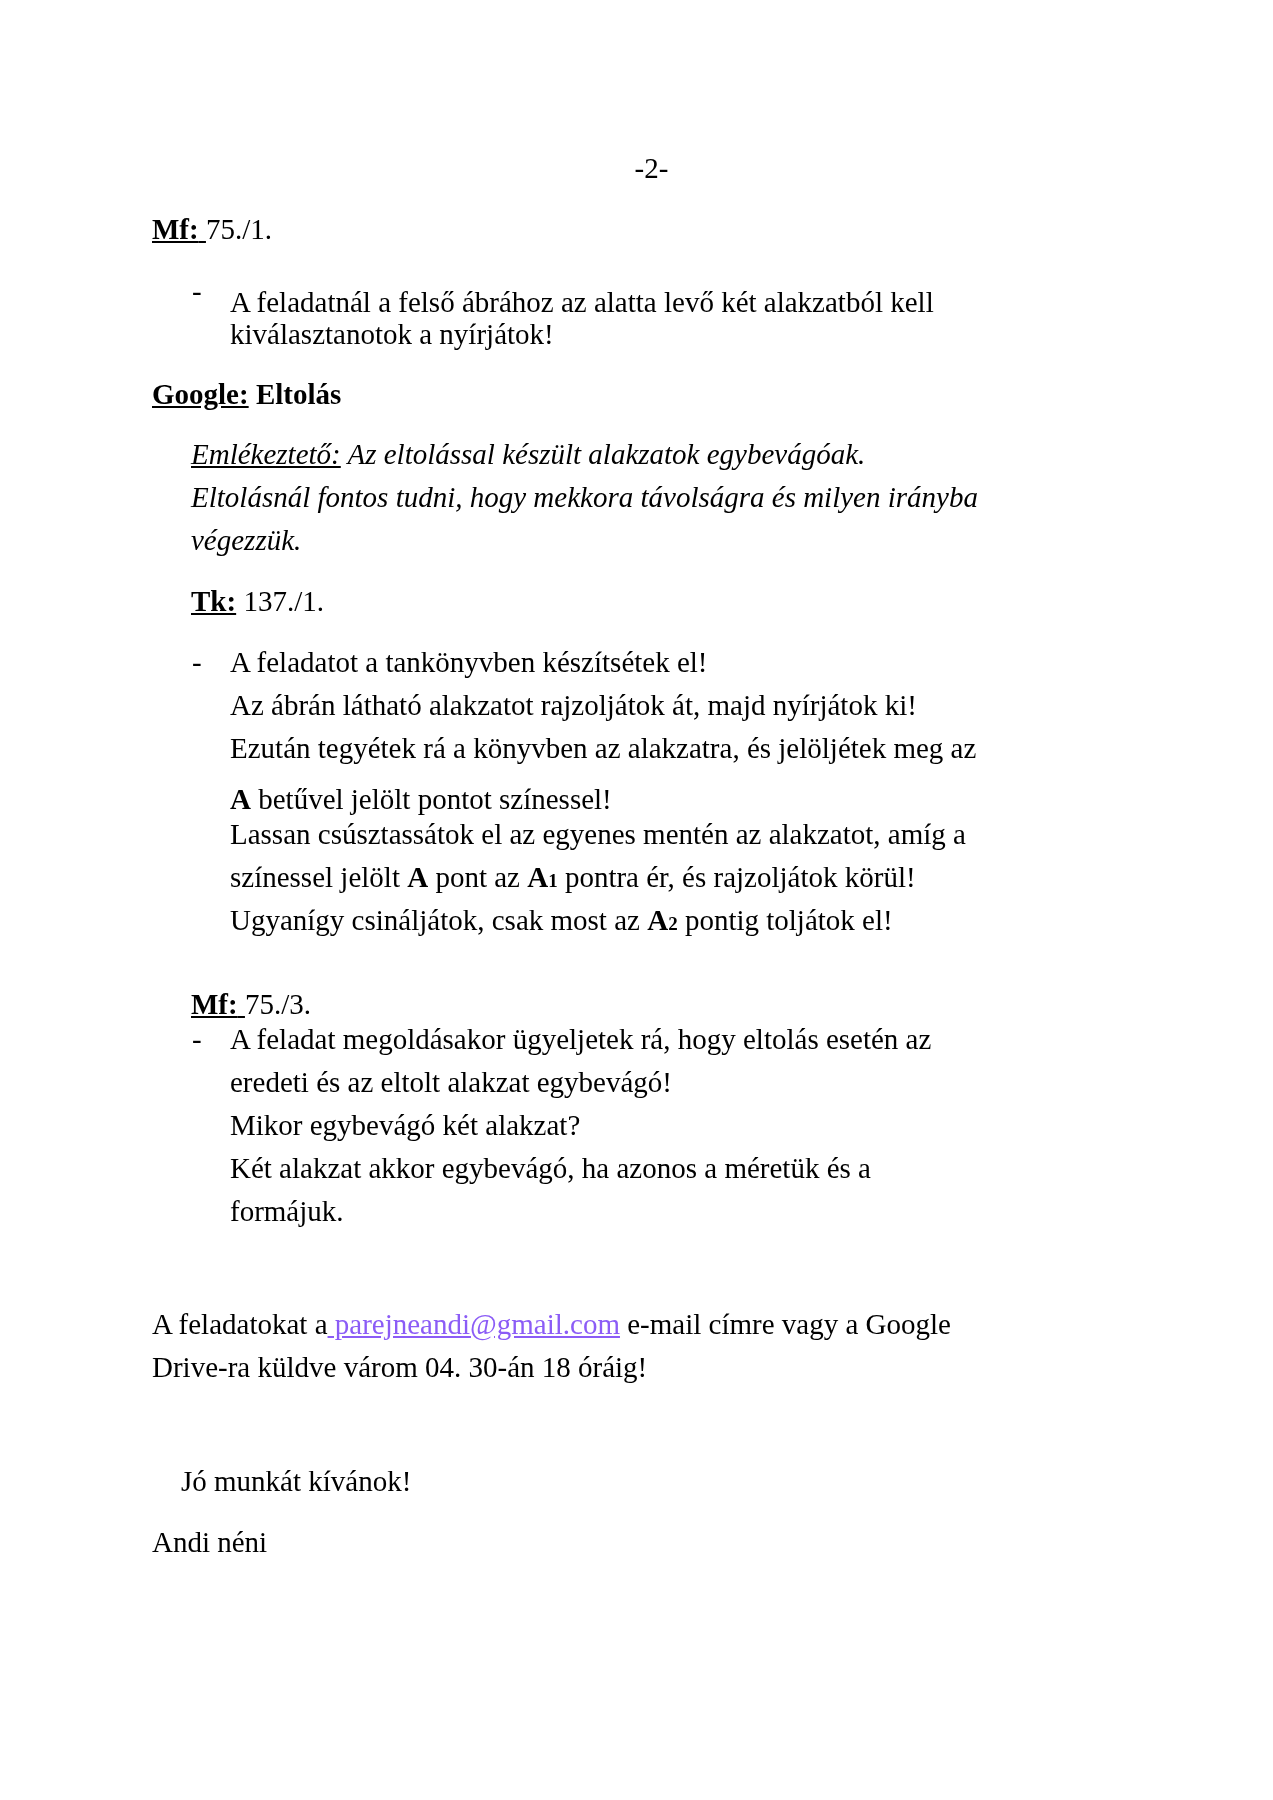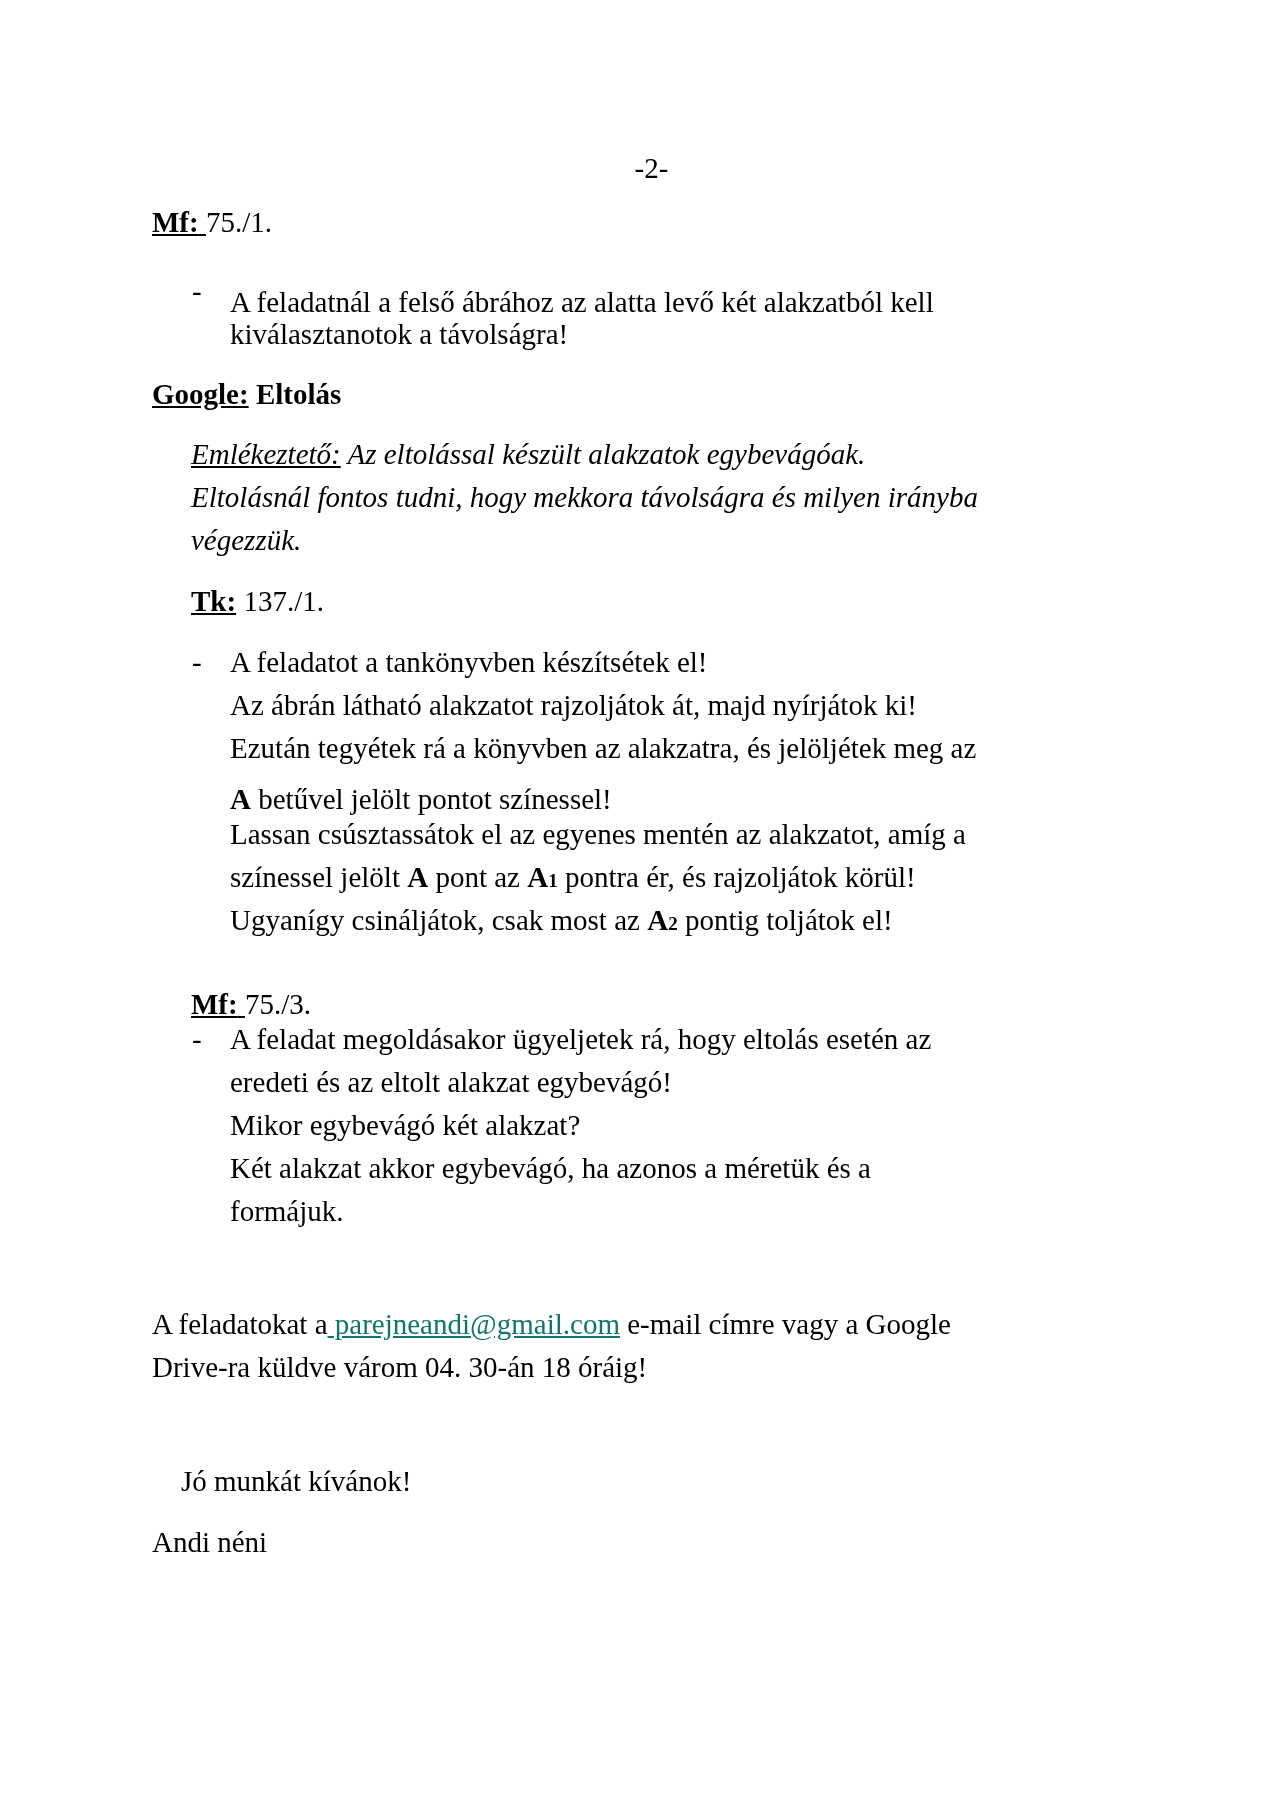--- a/index.html
+++ b/index.html
@@ -31,41 +31,41 @@
       white-space: nowrap;
       line-height: 1;
     }
     .u { text-decoration: underline; }
     .b { font-weight: bold; }
     .i { font-style: italic; }
     .dash {
       position: absolute;
     }
     .link {
-      color: #0f766e;
+      color: #8b5cf6;
       text-decoration: underline;
     }
     .sub-small {
       font-size: 19px;
       font-weight: bold;
     }
   </style>
 </head>
 <body>
 
 <div>
 
   <div class="page-number">-2-</div>
 
-  <div class="line" style="top:208px; left:152px;">
+  <div class="line" style="top:215px; left:152px;">
     <span class="b u">Mf:</span><span class="u"> </span><span> 75./1.</span>
   </div>
   <div class="line dash" style="top:277px; left:192px;">-</div>
   <div class="line" style="top:288px; left:230px;">A feladatnál a felső ábrához az alatta levő két alakzatból kell</div>
-  <div class="line" style="top:320px; left:230px;">kiválasztanotok a távolságra!</div>
+  <div class="line" style="top:320px; left:230px;">kiválasztanotok a nyírjátok!</div>
 
   <div class="line b" style="top:380px; left:152px;">
     <span class="u">Google:</span><span> Eltolás</span>
   </div>
 
   <div class="line i" style="top:440px; left:191px;">
     <span class="u">Emlékeztető:</span><span> Az eltolással készült alakzatok egybevágóak.</span>
   </div>
   <div class="line i" style="top:483px; left:191px;">Eltolásnál fontos tudni, hogy mekkora távolságra és milyen irányba</div>
   <div class="line i" style="top:526px; left:191px;">végezzük.</div>

